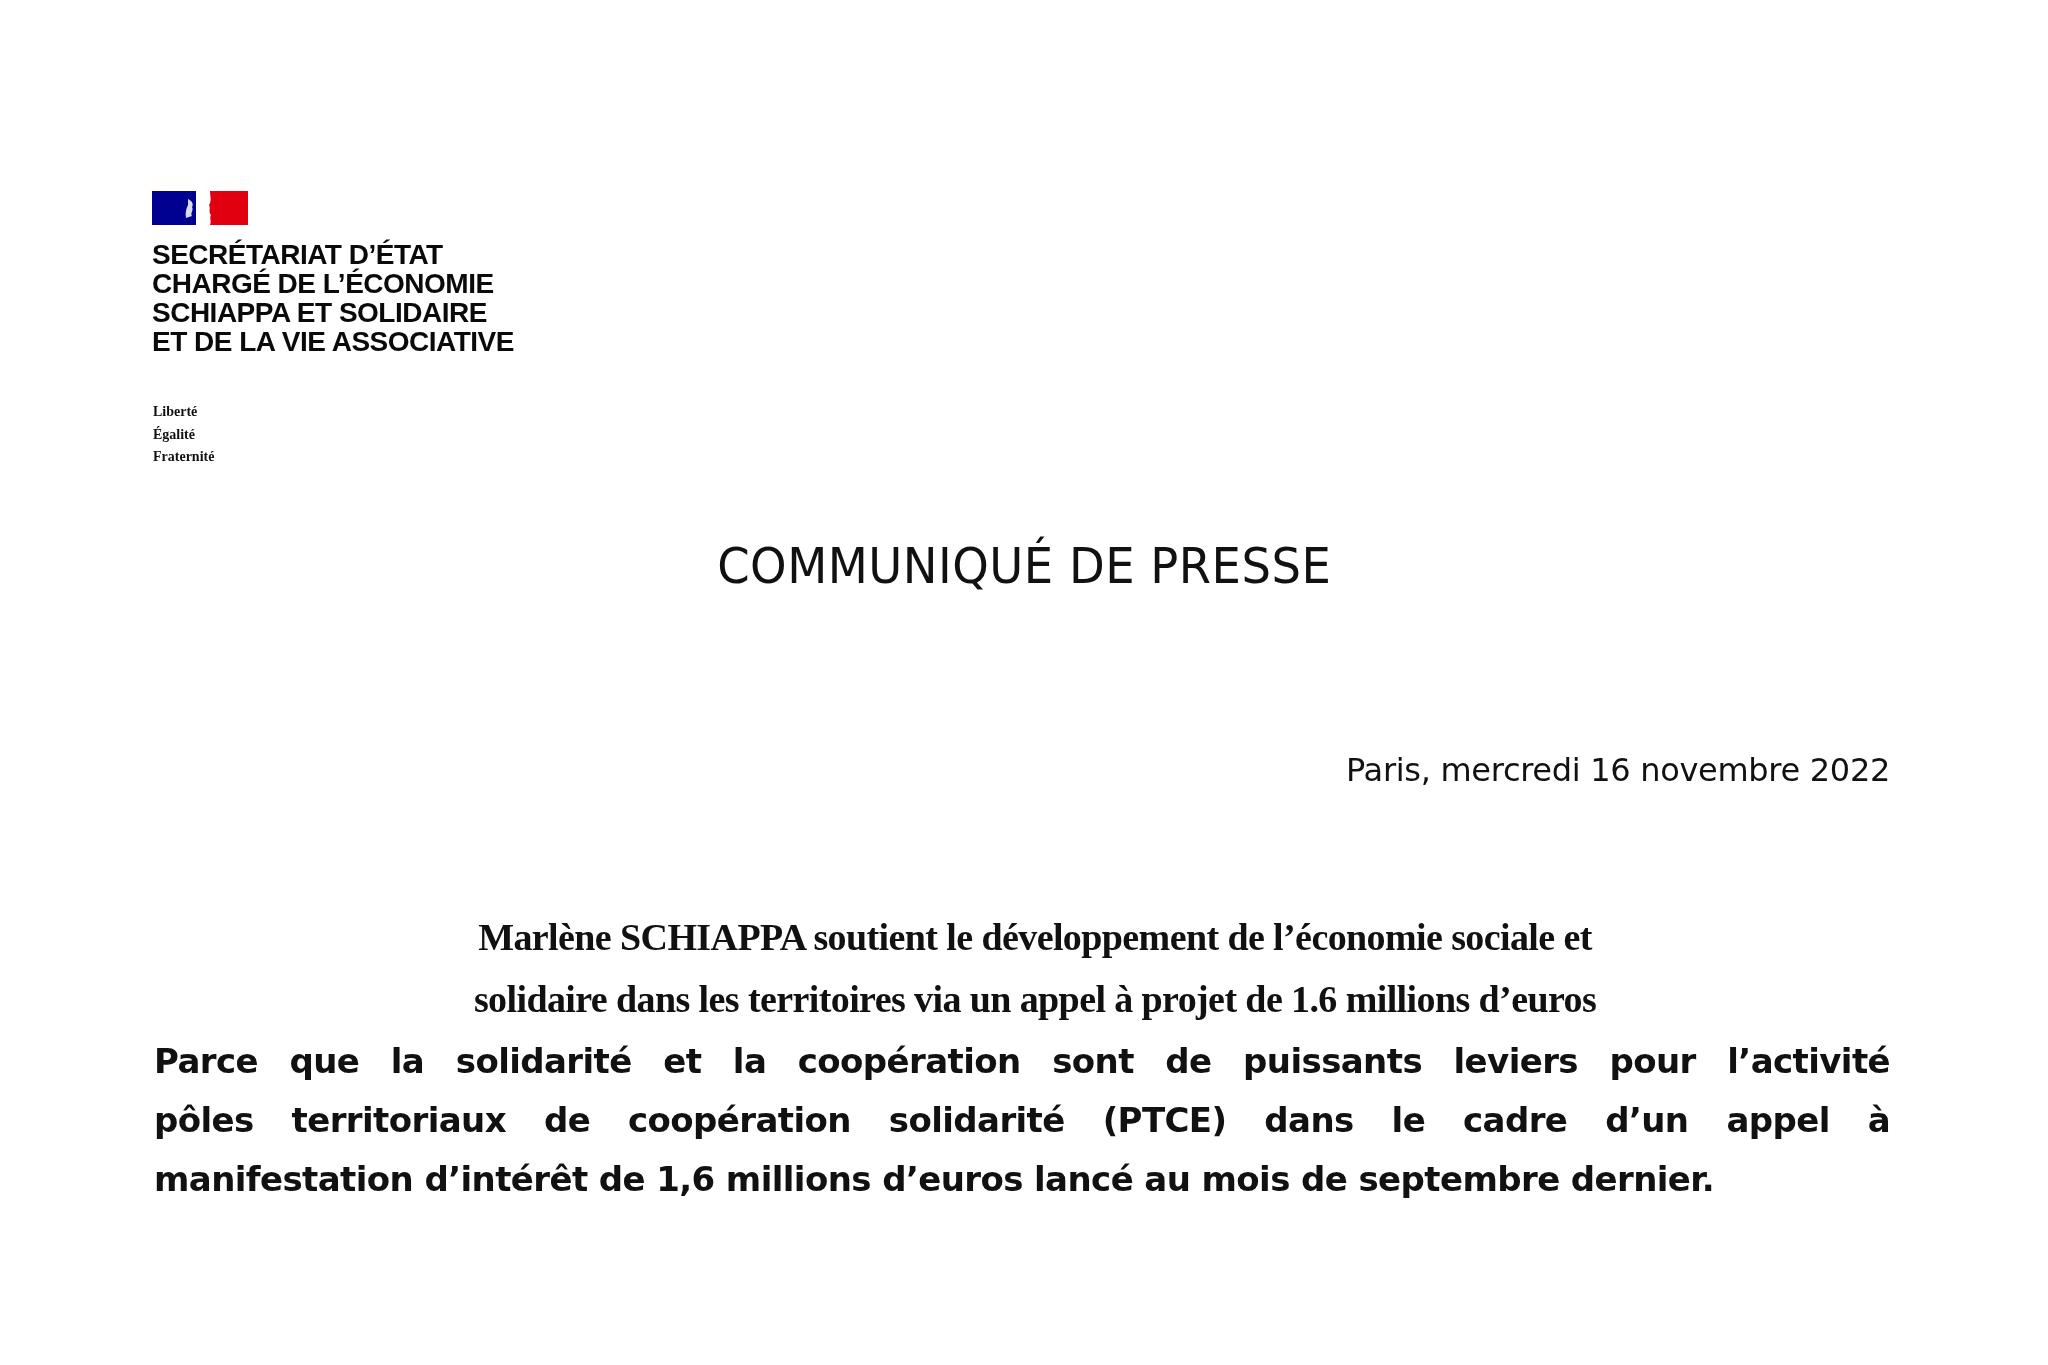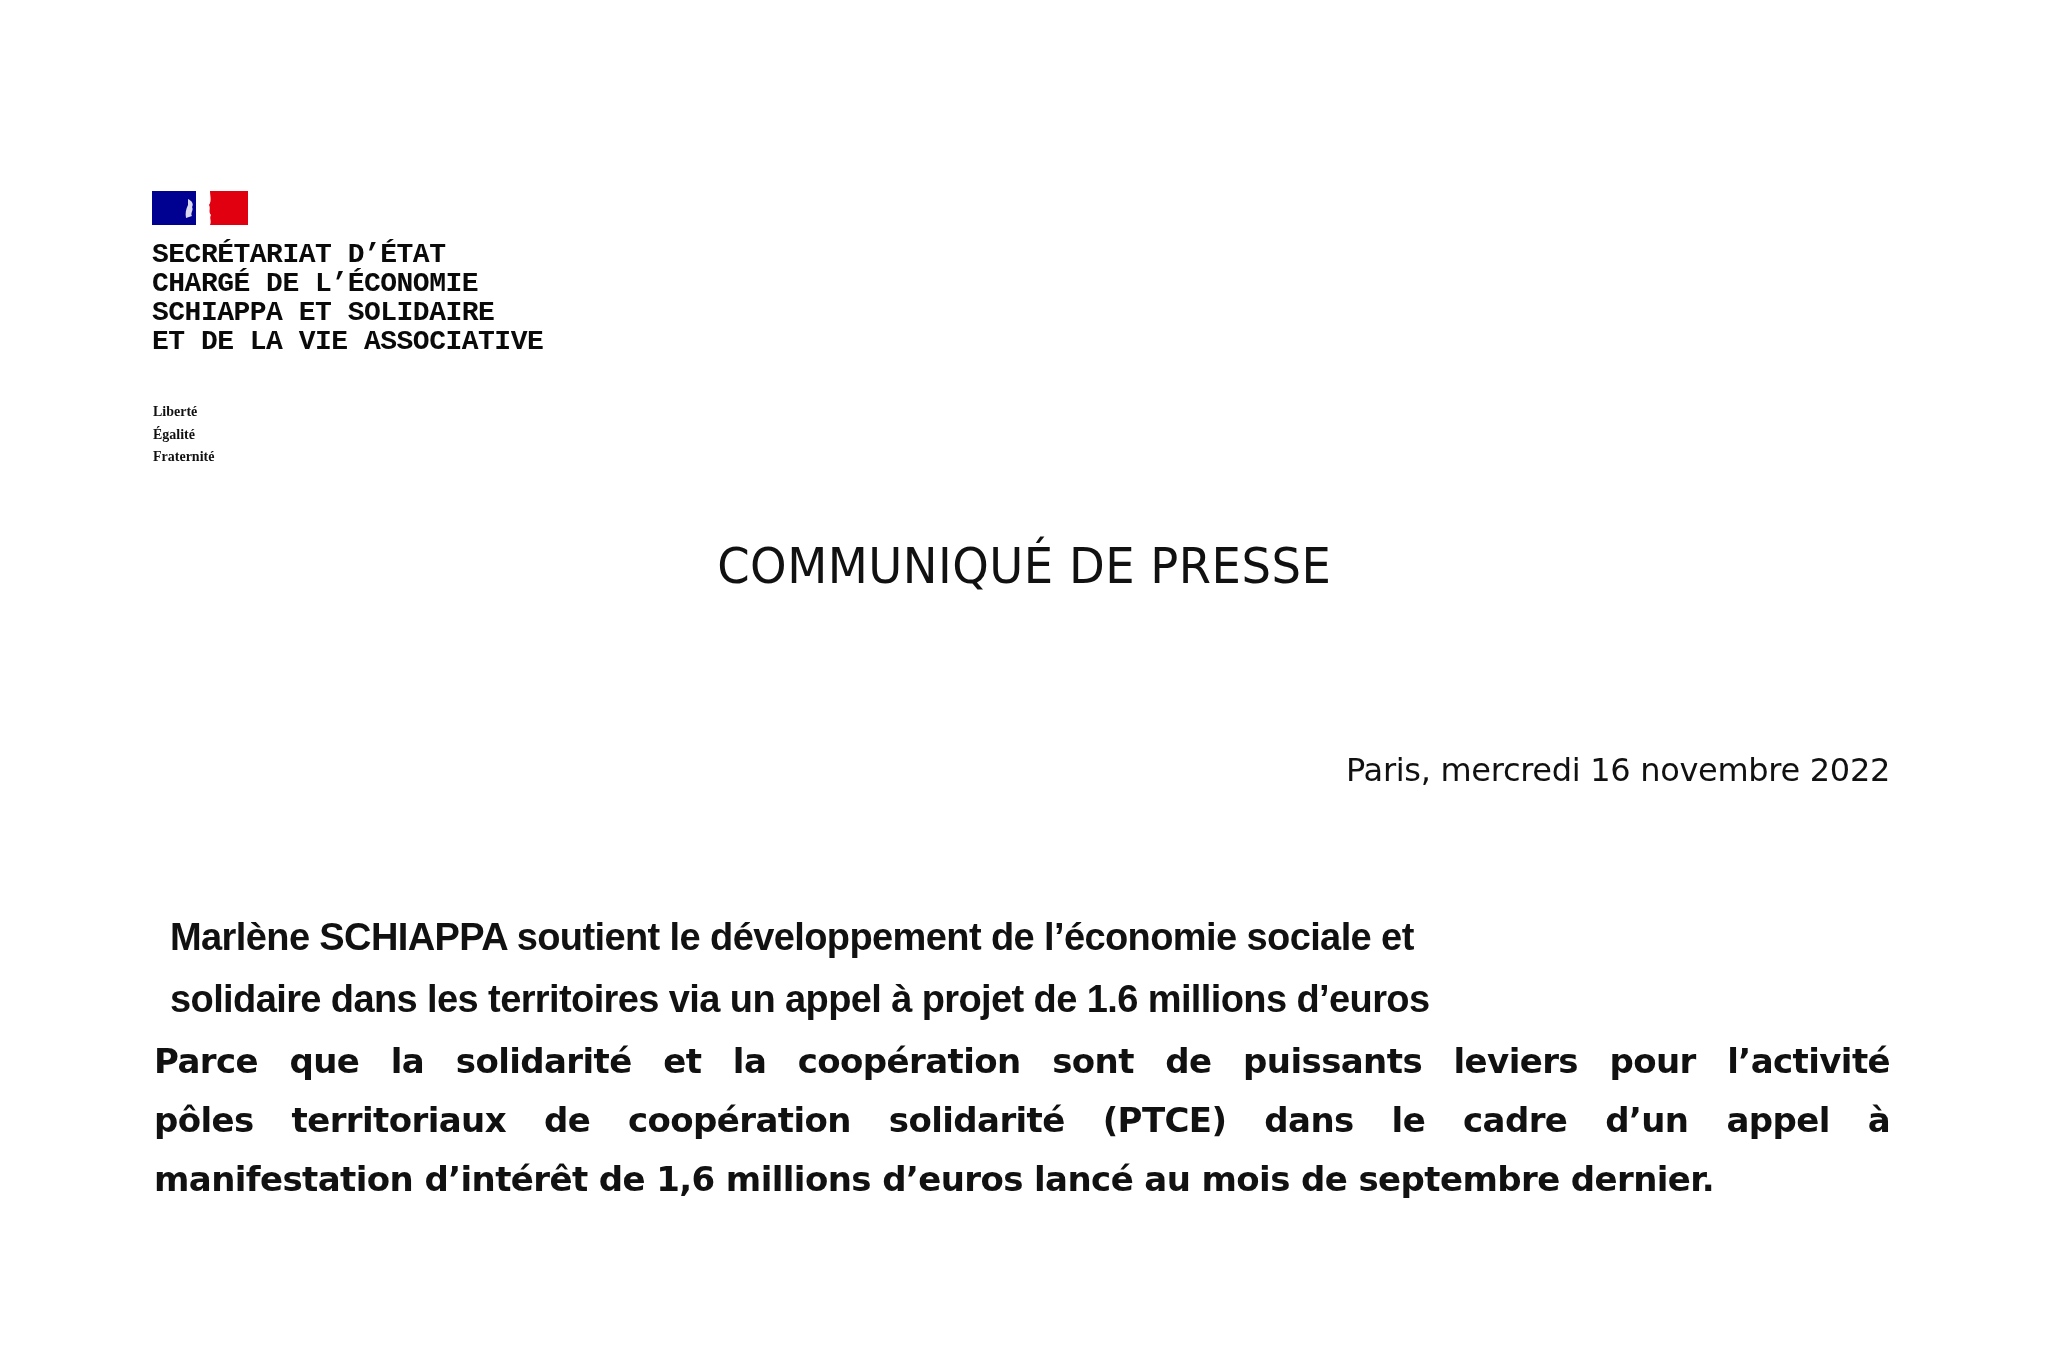--- a/index.html
+++ b/index.html
@@ -6,43 +6,43 @@
   body {
     width: 2048px; height: 1365px; position: relative; overflow: hidden;
     font-family: "DejaVu Sans", "Liberation Sans", sans-serif; color: #111111;
   }
   .flag {
     position: absolute; left: 152px; top: 191px; width: 96px; height: 34px;
   }
   .flag svg { display: block; }
   .org-name {
     position: absolute; left: 152px; top: 240px; width: 540px;
-    font-family: Liberation Mono, monospace; font-weight: bold;
+    font-family: Liberation Sans, sans-serif; font-weight: bold;
     font-size: 28px; line-height: 29px; letter-spacing: -0.5px; color: #0a0a0a;
   }
   .org-name div { white-space: nowrap; }
   .motto {
     position: absolute; left: 153px; top: 401px;
     font-family: "Liberation Serif", "DejaVu Serif", serif; font-weight: bold;
     font-size: 14px; line-height: 22.5px; color: #111;
   }
   .doc-type {
     position: absolute; left: 0; width: 2048px; top: 536px; text-align: center;
     font-family: "DejaVu Sans", sans-serif; font-weight: normal;
     font-size: 50px; line-height: 60px; letter-spacing: 0.5px; color: #111;
     transform: scaleX(0.93); transform-origin: 1027px 0;
   }
   .date-line {
     position: absolute; right: 158px; top: 750px;
     font-family: "DejaVu Sans", sans-serif; font-size: 32px; line-height: 40px; color: #111;
     white-space: nowrap; letter-spacing: -0.3px;
   }
   .headline {
-    position: absolute; left: 170px; width: 1730px; top: 906px; 
-    font-family: Liberation Sans, sans-serif; font-weight: bold;
+    position: absolute; left: 170px; width: 1730px; top: 906px; text-align: center;
+    font-family: Liberation Serif, serif; font-weight: bold;
     font-size: 38px; line-height: 62px; color: #111; letter-spacing: -0.6px;
   }
   .headline div { white-space: nowrap; }
   .lead {
     position: absolute; left: 154px; width: 1736px; top: 1032px;
     font-family: "DejaVu Sans", sans-serif; font-weight: bold;
     font-size: 34px; line-height: 59px; color: #111; letter-spacing: -0.6px;
   }
   .lead .ln { display: block; text-align: justify; text-align-last: justify; white-space: nowrap; }
   .lead .ln.last { text-align-last: left; }

